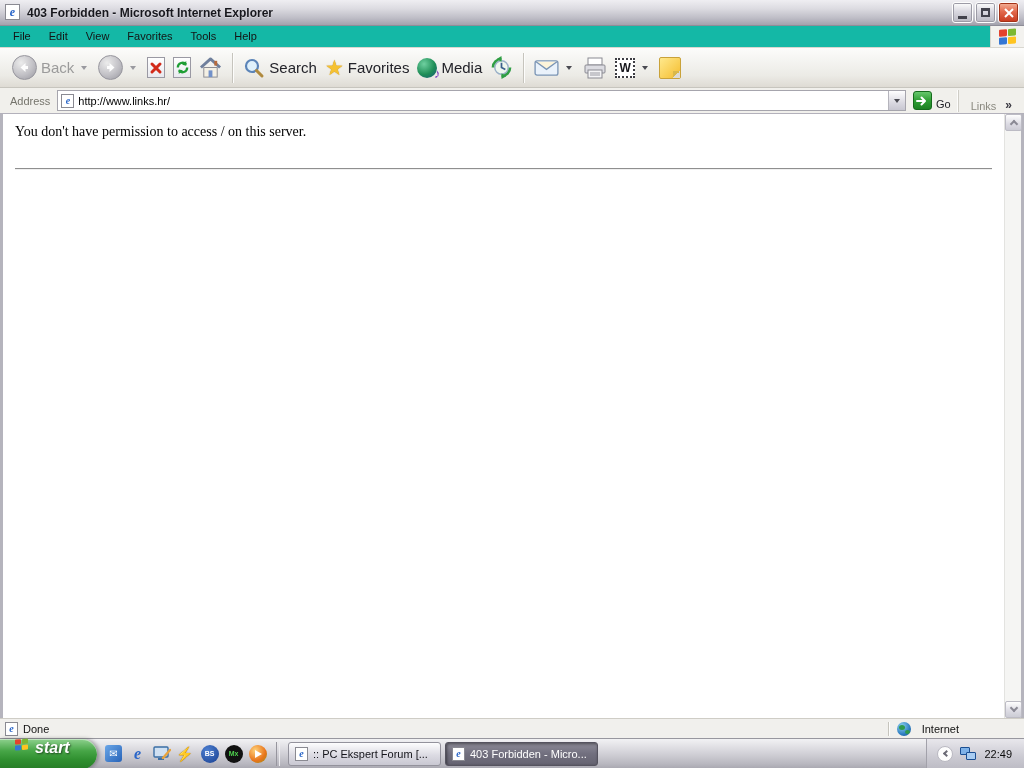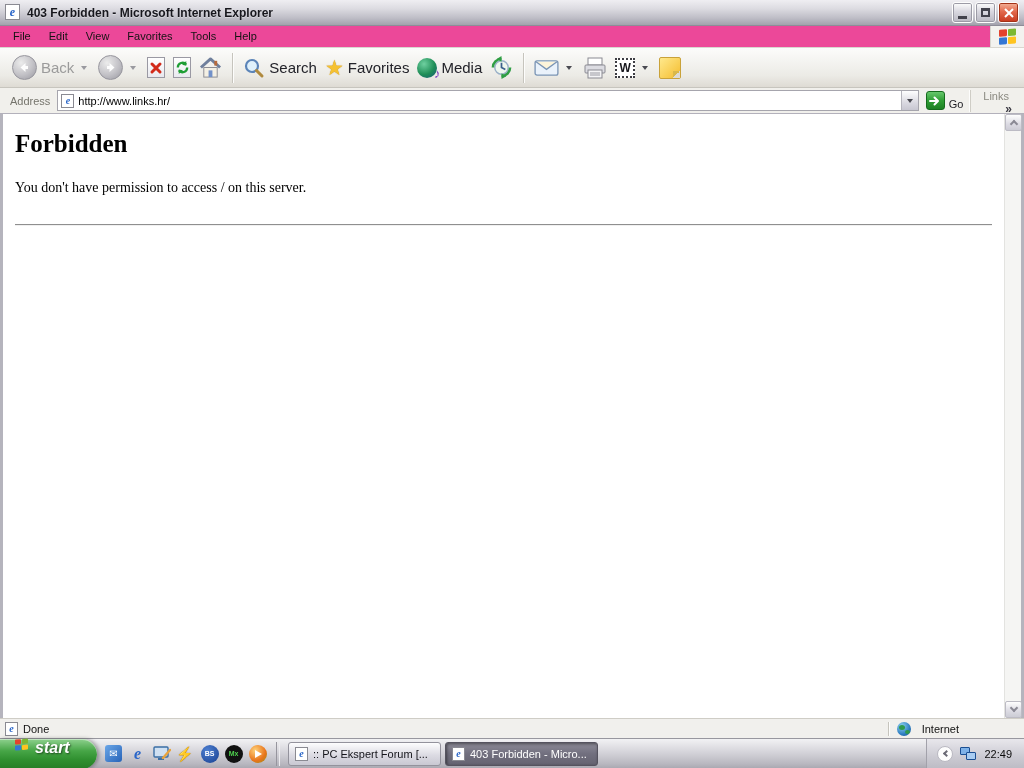--- a/index.html
+++ b/index.html
@@ -18,21 +18,21 @@
   .title-text{flex:1;margin-left:5px;font-weight:bold;font-size:12px;color:#17171d;
     text-shadow:0 1px 0 rgba(255,255,255,.35);white-space:nowrap;overflow:hidden;}
   .win-btn{width:21px;height:21px;margin-left:2px;border-radius:3px;border:1px solid #fdfdfd;
     background:linear-gradient(#fefefe,#d9d8e0 45%,#b9b8c2);
     box-shadow:inset 0 0 0 1px #9c9ba6;display:flex;align-items:center;justify-content:center;}
   .win-btn.close{background:linear-gradient(#f4b39a,#e2694c 45%,#c8381d);box-shadow:inset 0 0 0 1px #a33318;}
   .glyph-min{width:9px;height:3px;background:#42424c;margin-top:9px;}
   .glyph-restore{width:9px;height:9px;border:2px solid #42424c;border-top-width:3px;}
 
   
-  .menubar{position:absolute;top:26px;left:0;right:0;height:22px;background:#ec4899;
+  .menubar{position:absolute;top:26px;left:0;right:0;height:22px;background:#14b8a6;
     border-bottom:1px solid #d9d7d0;display:flex;align-items:stretch;padding-left:4px;}
   .menu-item{padding:4px 9px 0 9px;color:#141414;cursor:default;}
   .menubar-logo{margin-left:auto;width:34px;display:flex;align-items:center;justify-content:center;
     border-left:1px solid #d9d7d0;background:#f3f2ef;}
 
   
   .toolbar{position:absolute;top:48px;left:0;right:0;height:40px;
     background:linear-gradient(#fcfcfb,#ecebe6 70%,#dedbd4);
     border-bottom:1px solid #c7c5be;display:flex;align-items:center;padding-left:8px;}
   .tb-btn{display:flex;align-items:center;gap:4px;padding:2px 4px;border-radius:3px;height:34px;}
@@ -64,21 +64,21 @@
     border-bottom:1px solid #b3b1bb;display:flex;align-items:center;padding:0 3px;}
   .addr-label{color:#75746c;padding:0 7px;}
   .addr-field{flex:1;height:21px;background:#fff;border:1px solid #a6a5ad;display:flex;align-items:center;padding-left:3px;}
   .addr-input{flex:1;border:none;outline:none;font-family:"Liberation Sans",sans-serif;font-size:11px;color:#000;height:16px;margin-left:4px;}
   .addr-drop{width:17px;height:19px;background:linear-gradient(#fefefe,#dbdae2 60%,#c8c7d1);
     border-left:1px solid #b5b4bc;display:flex;align-items:center;justify-content:center;}
   .go-btn{display:flex;align-items:flex-end;gap:4px;padding:0 7px;}
   .go-square{width:19px;height:19px;border-radius:3px;border:1px solid #156b1c;
     background:linear-gradient(#67c76c,#2f9e34 50%,#1d8123);display:flex;align-items:center;justify-content:center;}
   .go-label{color:#1c1c22;}
-  .links-zone{display:flex;align-items:flex-end;border-left:1px solid #cfcdc6;box-shadow:-1px 0 0 #fdfdfc;height:22px;padding:0 6px;flex-direction:column;}
+  .links-zone{display:flex;align-items:flex-end;border-left:1px solid #cfcdc6;box-shadow:-1px 0 0 #fdfdfc;height:22px;padding:0 6px;}
   .links-label{color:#8b8a81;padding:0 6px;}
   .links-chevron{font-weight:bold;color:#3a3942;font-size:12px;padding:0 3px;}
 
   
   .content{position:absolute;top:114px;left:0;right:0;bottom:50px;background:#fff;
     border-left:3px solid #b5b4bd;border-right:3px solid #b5b4bd;}
   .page-body{position:absolute;top:0;left:0;right:17px;bottom:0;padding:10px 12px;
     font-family:"Liberation Serif",serif;color:#000;overflow:hidden;}
   .page-body h1{font-size:25px;font-weight:bold;margin:6px 0 22px 0;}
   .page-msg{font-size:14px;margin:0 0 28px 0;}
@@ -304,21 +304,20 @@
       <span class="go-label">Go</span>
     </div>
     <div class="links-zone">
       <span class="links-label">Links</span>
       <span class="links-chevron">»</span>
     </div>
   </div>
 
   <div class="content">
     <div class="page-body">
-      <h1>Forbidden</h1>
       <p class="page-msg">You don't have permission to access / on this server.</p>
       <hr class="page-hr">
     </div>
     <div class="scrollbar">
       <div class="sb-btn up">
           <div class="sb-chev up"></div>
         </div>
       <div class="sb-btn down">
           <div class="sb-chev down"></div>
         </div>

